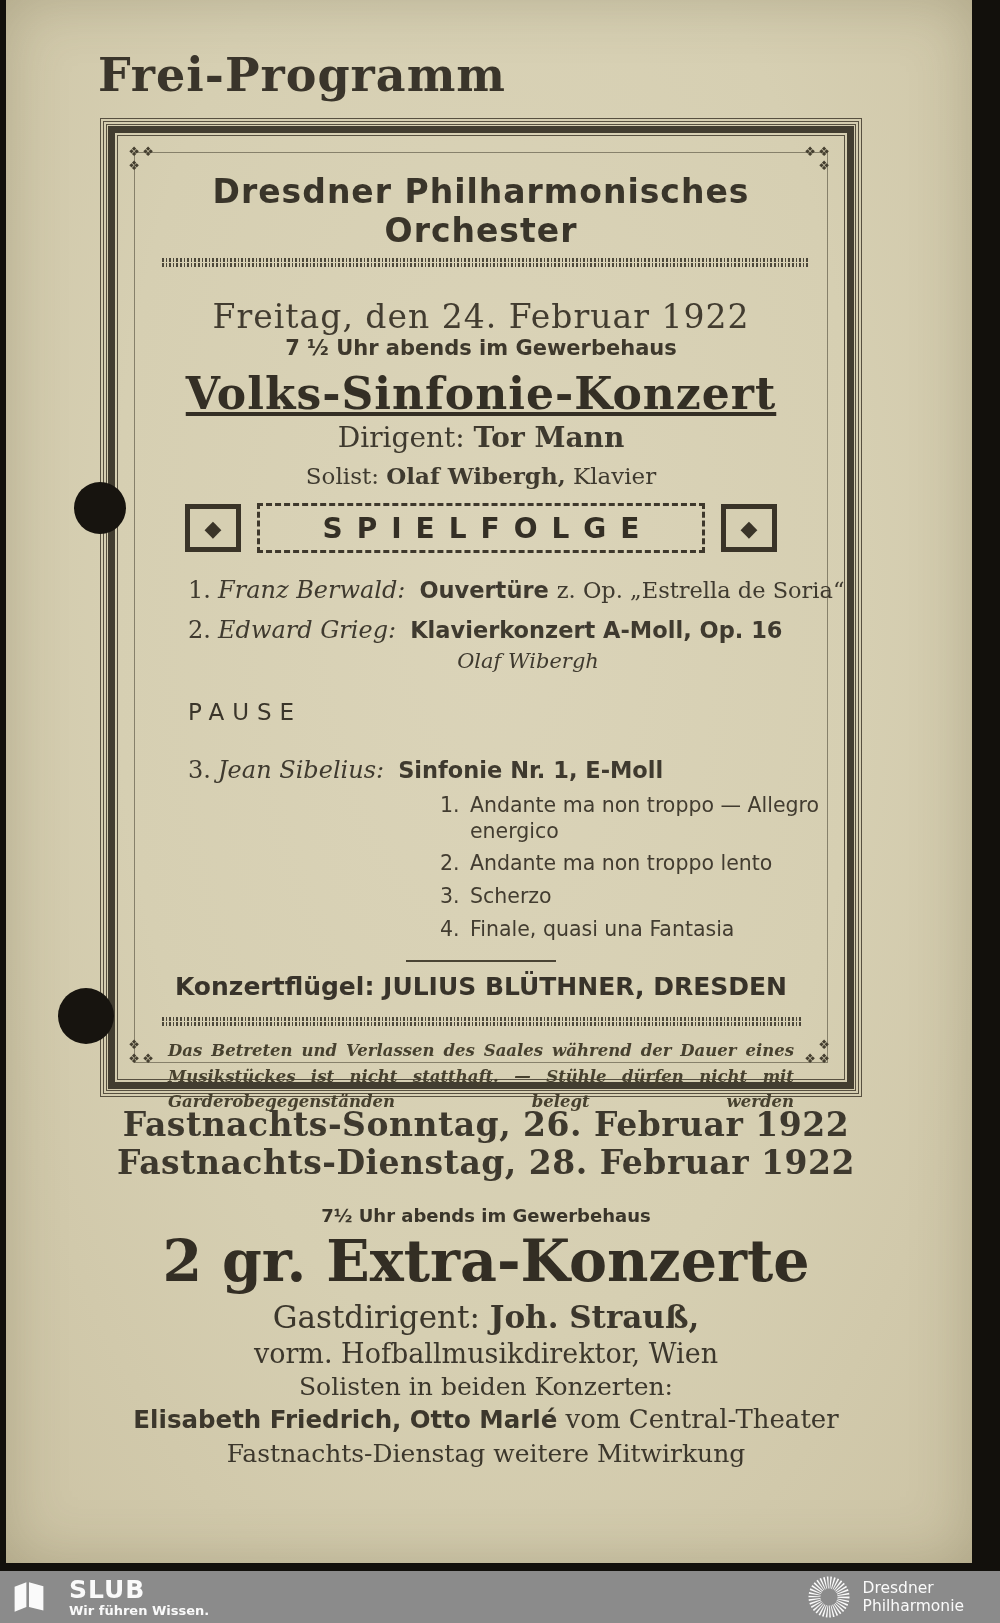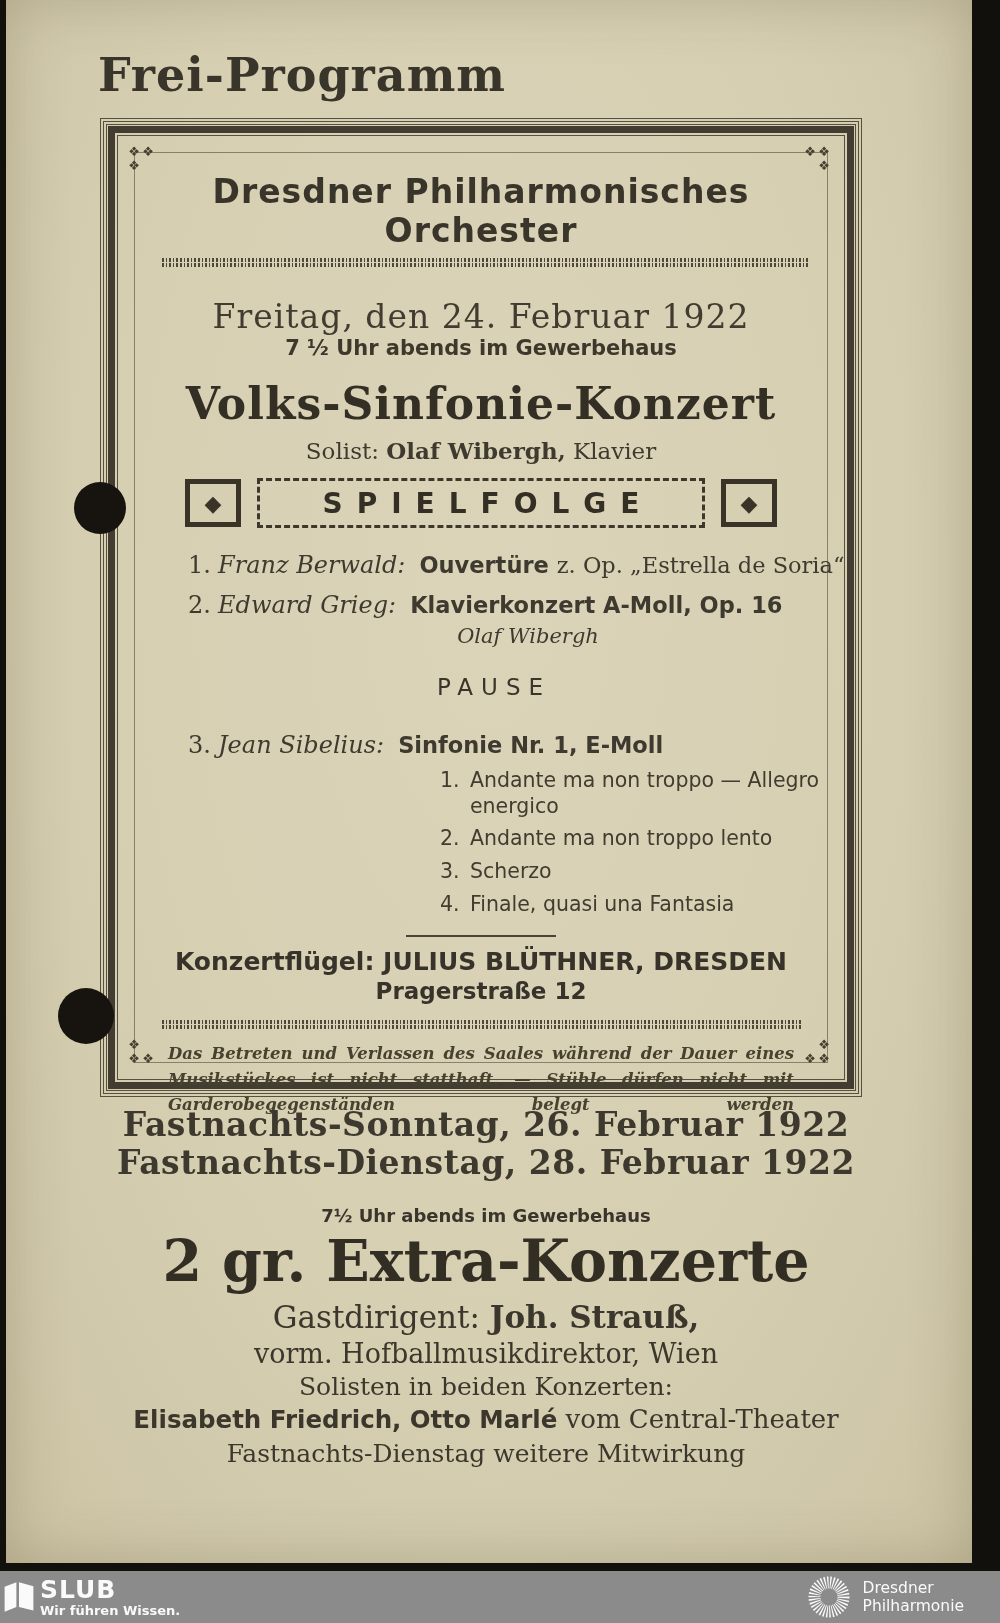--- a/index.html
+++ b/index.html
@@ -64,21 +64,21 @@
       repeating-linear-gradient(90deg, rgba(62,57,45,.9) 0 1.6px, rgba(0,0,0,0) 1.6px 3.6px);
     -webkit-mask:linear-gradient(#000 0 3.6px, transparent 3.6px 5px, #000 5px 9px);
             mask:linear-gradient(#000 0 3.6px, transparent 3.6px 5px, #000 5px 9px);
   }
   .date-line{margin-top:30px;font-size:33px;letter-spacing:1px;color:#423c30;}
   .time-line{
     font-family:"DejaVu Sans", sans-serif;
     font-size:21px;font-weight:bold;color:#3e382c;
   }
   .concert-title{
-    margin-top:18px;font-size:44px;font-weight:bold;letter-spacing:1px;color:#342f25;
+    margin-top:8px;font-size:44px;font-weight:bold;letter-spacing:1px;color:#342f25;text-decoration:underline;
   }
   .dirigent{margin-top:2px;font-size:28px;}
   .dirigent b{font-weight:bold;}
   .solist{margin-top:8px;font-size:23px;}
   .solist b{font-weight:bold;}
 
   .spielfolge-row{
     margin-top:14px;display:flex;justify-content:center;align-items:center;gap:16px;
   }
   .orn{
@@ -102,21 +102,21 @@
 
   .program{margin-top:22px;text-align:left;padding-left:26px;}
   .p-item{display:flex;align-items:baseline;font-size:24px;line-height:1.25;}
   .p-item .num{width:30px;flex:0 0 auto;}
   .p-item .composer{font-style:italic;margin-right:14px;white-space:nowrap;}
   .p-item .work{font-family:"DejaVu Sans", sans-serif;font-weight:bold;font-size:22.5px;}
   .p-item .work-rest{font-size:22.5px;margin-left:8px;white-space:nowrap;}
   .p-item2{margin-top:10px;}
   .p-note{margin-top:4px;margin-left:190px;font-style:italic;font-size:21px;text-align:center;width:300px;}
   .pause{
-    margin-top:26px;text-align:center;font-family:"DejaVu Sans", sans-serif;
+    margin-top:26px;text-align:left;font-family:"DejaVu Sans", sans-serif;
     font-size:23px;letter-spacing:8px;color:#3a352a;
   }
   .p-item3{margin-top:30px;}
   .movements{margin-top:8px;margin-left:252px;width:452px;
     font-family:"DejaVu Sans", sans-serif;font-size:20.5px;color:#423c30;}
   .mv{display:flex;align-items:baseline;margin-top:7px;}
   .mv .mnum{width:30px;flex:0 0 auto;}
   .mv .mtext{flex:1;line-height:1.25;}
 
   .short-divider{width:150px;height:0;border-top:2px solid #4a4434;margin:18px auto 0 auto;}
@@ -153,21 +153,21 @@
   .a-soloists b{font-family:"DejaVu Sans", sans-serif;font-weight:bold;font-size:24.5px;}
   .a-extra{font-size:25px;line-height:34px;}
 
   
   .footer{
     position:absolute;left:0;bottom:0;width:1000px;height:52px;
     background:#8b8b8b;z-index:10;
     font-family:"DejaVu Sans", sans-serif;color:#fafafa;
     display:flex;align-items:center;justify-content:space-between;
   }
-  .f-left{display:flex;align-items:flex-start;gap:5px;padding-left:3px;}
+  .f-left{display:flex;align-items:flex-start;gap:24px;padding-left:13px;}
   .book-icon{width:32px;height:34px;margin-top:2px;}
   .slub-text{display:flex;flex-direction:column;}
   .slub-name{font-size:25px;font-weight:bold;line-height:26px;letter-spacing:1px;}
   .slub-tagline{font-size:13px;font-weight:bold;line-height:15px;}
   .f-right{display:flex;align-items:center;gap:10px;padding-right:36px;}
   .sun-icon{width:48px;height:48px;}
   .phil-text{font-size:15.5px;line-height:18px;font-weight:500;}
 </style>
 </head>
 <body>
@@ -209,20 +209,24 @@
       </div>
 
       <div class="frame-content">
         <div class="orchestra">Dresdner Philharmonisches Orchester</div>
         <div class="wavy"></div>
 
         <div class="date-line">Freitag, den 24. Februar 1922</div>
         <div class="time-line">7 ½ Uhr abends im Gewerbehaus</div>
         <div class="concert-title">Volks-Sinfonie-Konzert</div>
 
+        <div class="dirigent">
+          <span>Dirigent:</span>
+          <b>Tor Mann</b>
+        </div>
         <div class="solist">
           <span>Solist:</span>
           <b>Olaf Wibergh,</b>
           <span>Klavier</span>
         </div>
 
         <div class="spielfolge-row">
           <div class="orn"></div>
           <div class="spielfolge-box">SPIELFOLGE</div>
           <div class="orn"></div>
@@ -264,21 +268,20 @@
             </div>
             <div class="mv">
               <span class="mnum">4.</span>
               <span class="mtext">Finale, quasi una Fantasia</span>
             </div>
           </div>
         </div>
 
         <div class="short-divider"></div>
         <div class="piano-line">Konzertflügel: JULIUS BLÜTHNER, DRESDEN</div>
-        <div class="piano-address">Pragerstraße 12</div>
 
         <div class="wavy second"></div>
         <div class="notice">Das Betreten und Verlassen des Saales während der Dauer eines Musikstückes ist nicht statthaft. — Stühle dürfen nicht mit Garderobegegenständen belegt werden</div>
       </div>
     </div>
           </div>
         </div>
       </div>
   </div>
 

